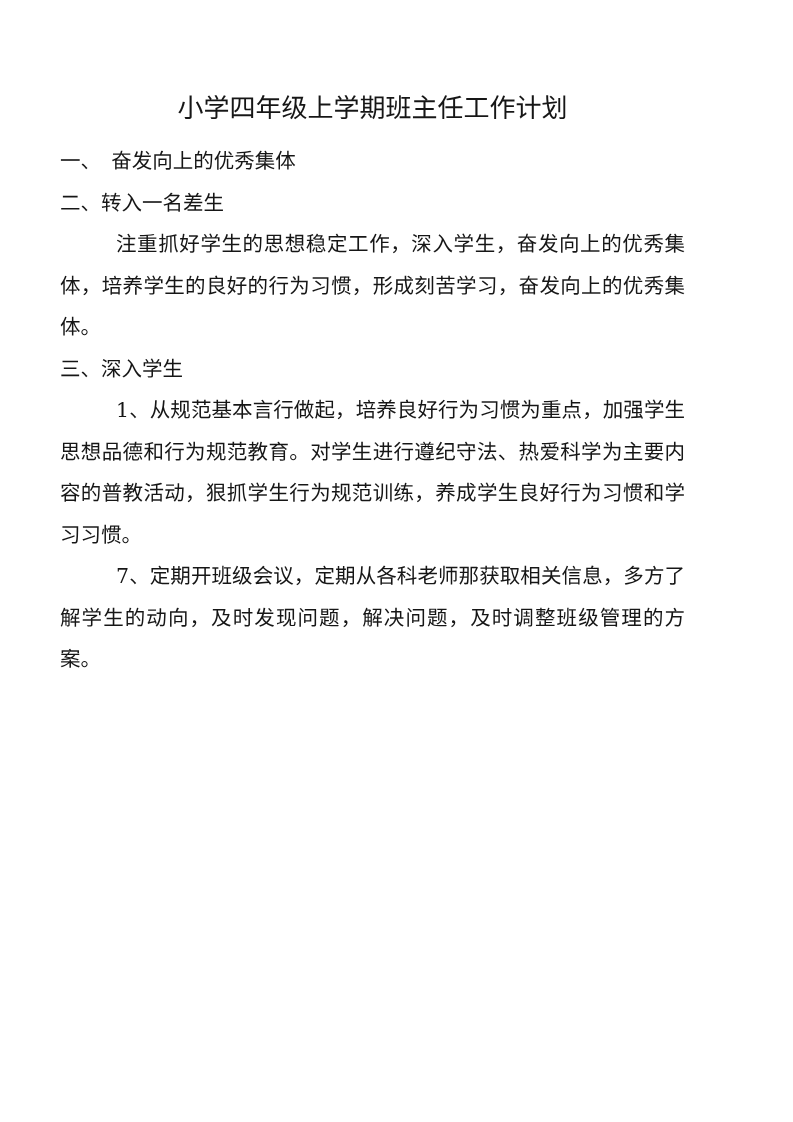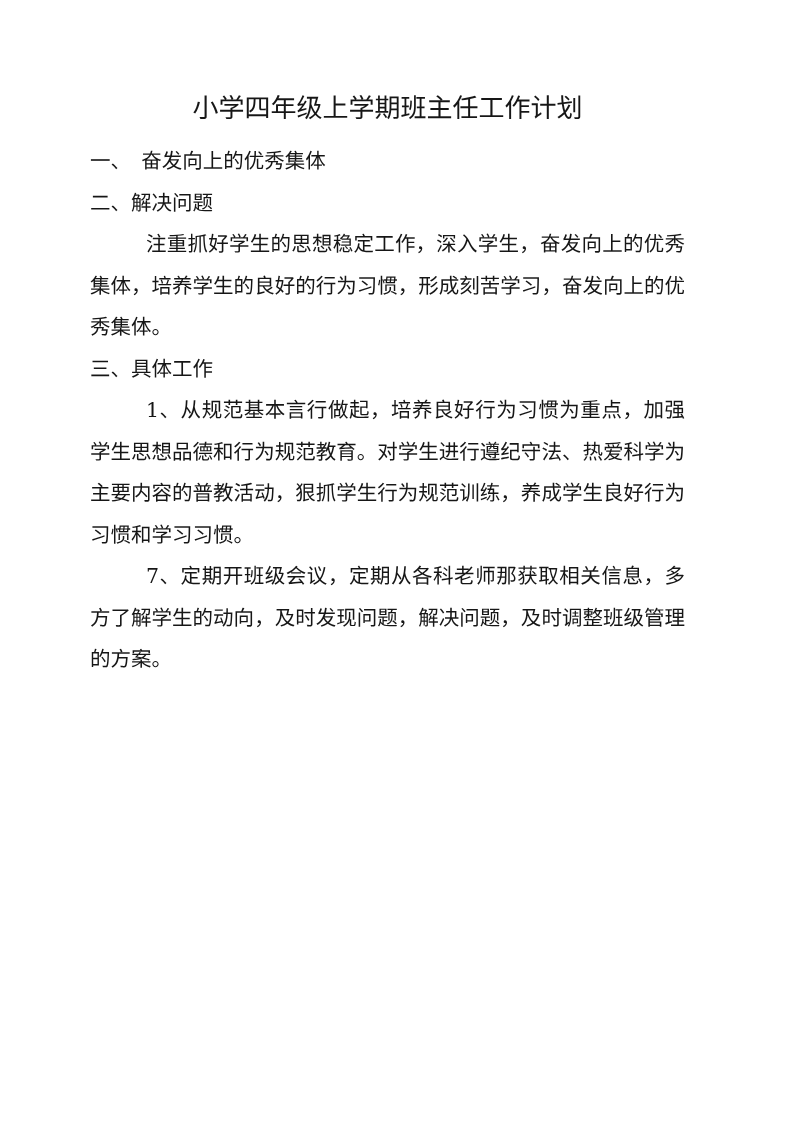--- a/index.html
+++ b/index.html
@@ -7,21 +7,21 @@
     padding: 0;
     background: #ffffff;
   }
   .page {
     position: relative;
     width: 793px;
     height: 1122px;
     margin: 0 auto;
     background: #ffffff;
     box-sizing: border-box;
-    padding: 87px 108px 40px 90px;
+    padding: 87px 108px 40px 60px;
     overflow: hidden;
     font-family: "DejaVu Serif", "Liberation Serif", serif;
     color: #161616;
   }
   .doc-title {
     margin: 0;
     font-size: 26px;
     line-height: 42px;
     font-weight: 400;
     text-align: center;
@@ -55,26 +55,26 @@
 
 <div class="page" style="background: rgb(255, 255, 255); color: rgb(22, 22, 22);">
   <h1 class="doc-title">小学四年级上学期班主任工作计划</h1>
   <div class="doc-content">
   <section class="section">
     <h2 class="section-heading">一、　奋发向上的优秀集体</h2>
 
 </section>
 
   <section class="section">
-    <h2 class="section-heading">二、解决问题</h2>
+    <h2 class="section-heading">二、转入一名差生</h2>
 
   <p class="para">注重抓好学生的思想稳定工作，深入学生，奋发向上的优秀集体，培养学生的良好的行为习惯，形成刻苦学习，奋发向上的优秀集体。</p>
 </section>
 
   <section class="section">
-    <h2 class="section-heading">三、具体工作</h2>
+    <h2 class="section-heading">三、深入学生</h2>
 
   <p class="para">1、从规范基本言行做起，培养良好行为习惯为重点，加强学生思想品德和行为规范教育。对学生进行遵纪守法、热爱科学为主要内容的普教活动，狠抓学生行为规范训练，养成学生良好行为习惯和学习习惯。</p>
 
   <p class="para">7、定期开班级会议，定期从各科老师那获取相关信息，多方了解学生的动向，及时发现问题，解决问题，及时调整班级管理的方案。</p>
 </section>
 </div>
 </div>
 
 </body></html>

